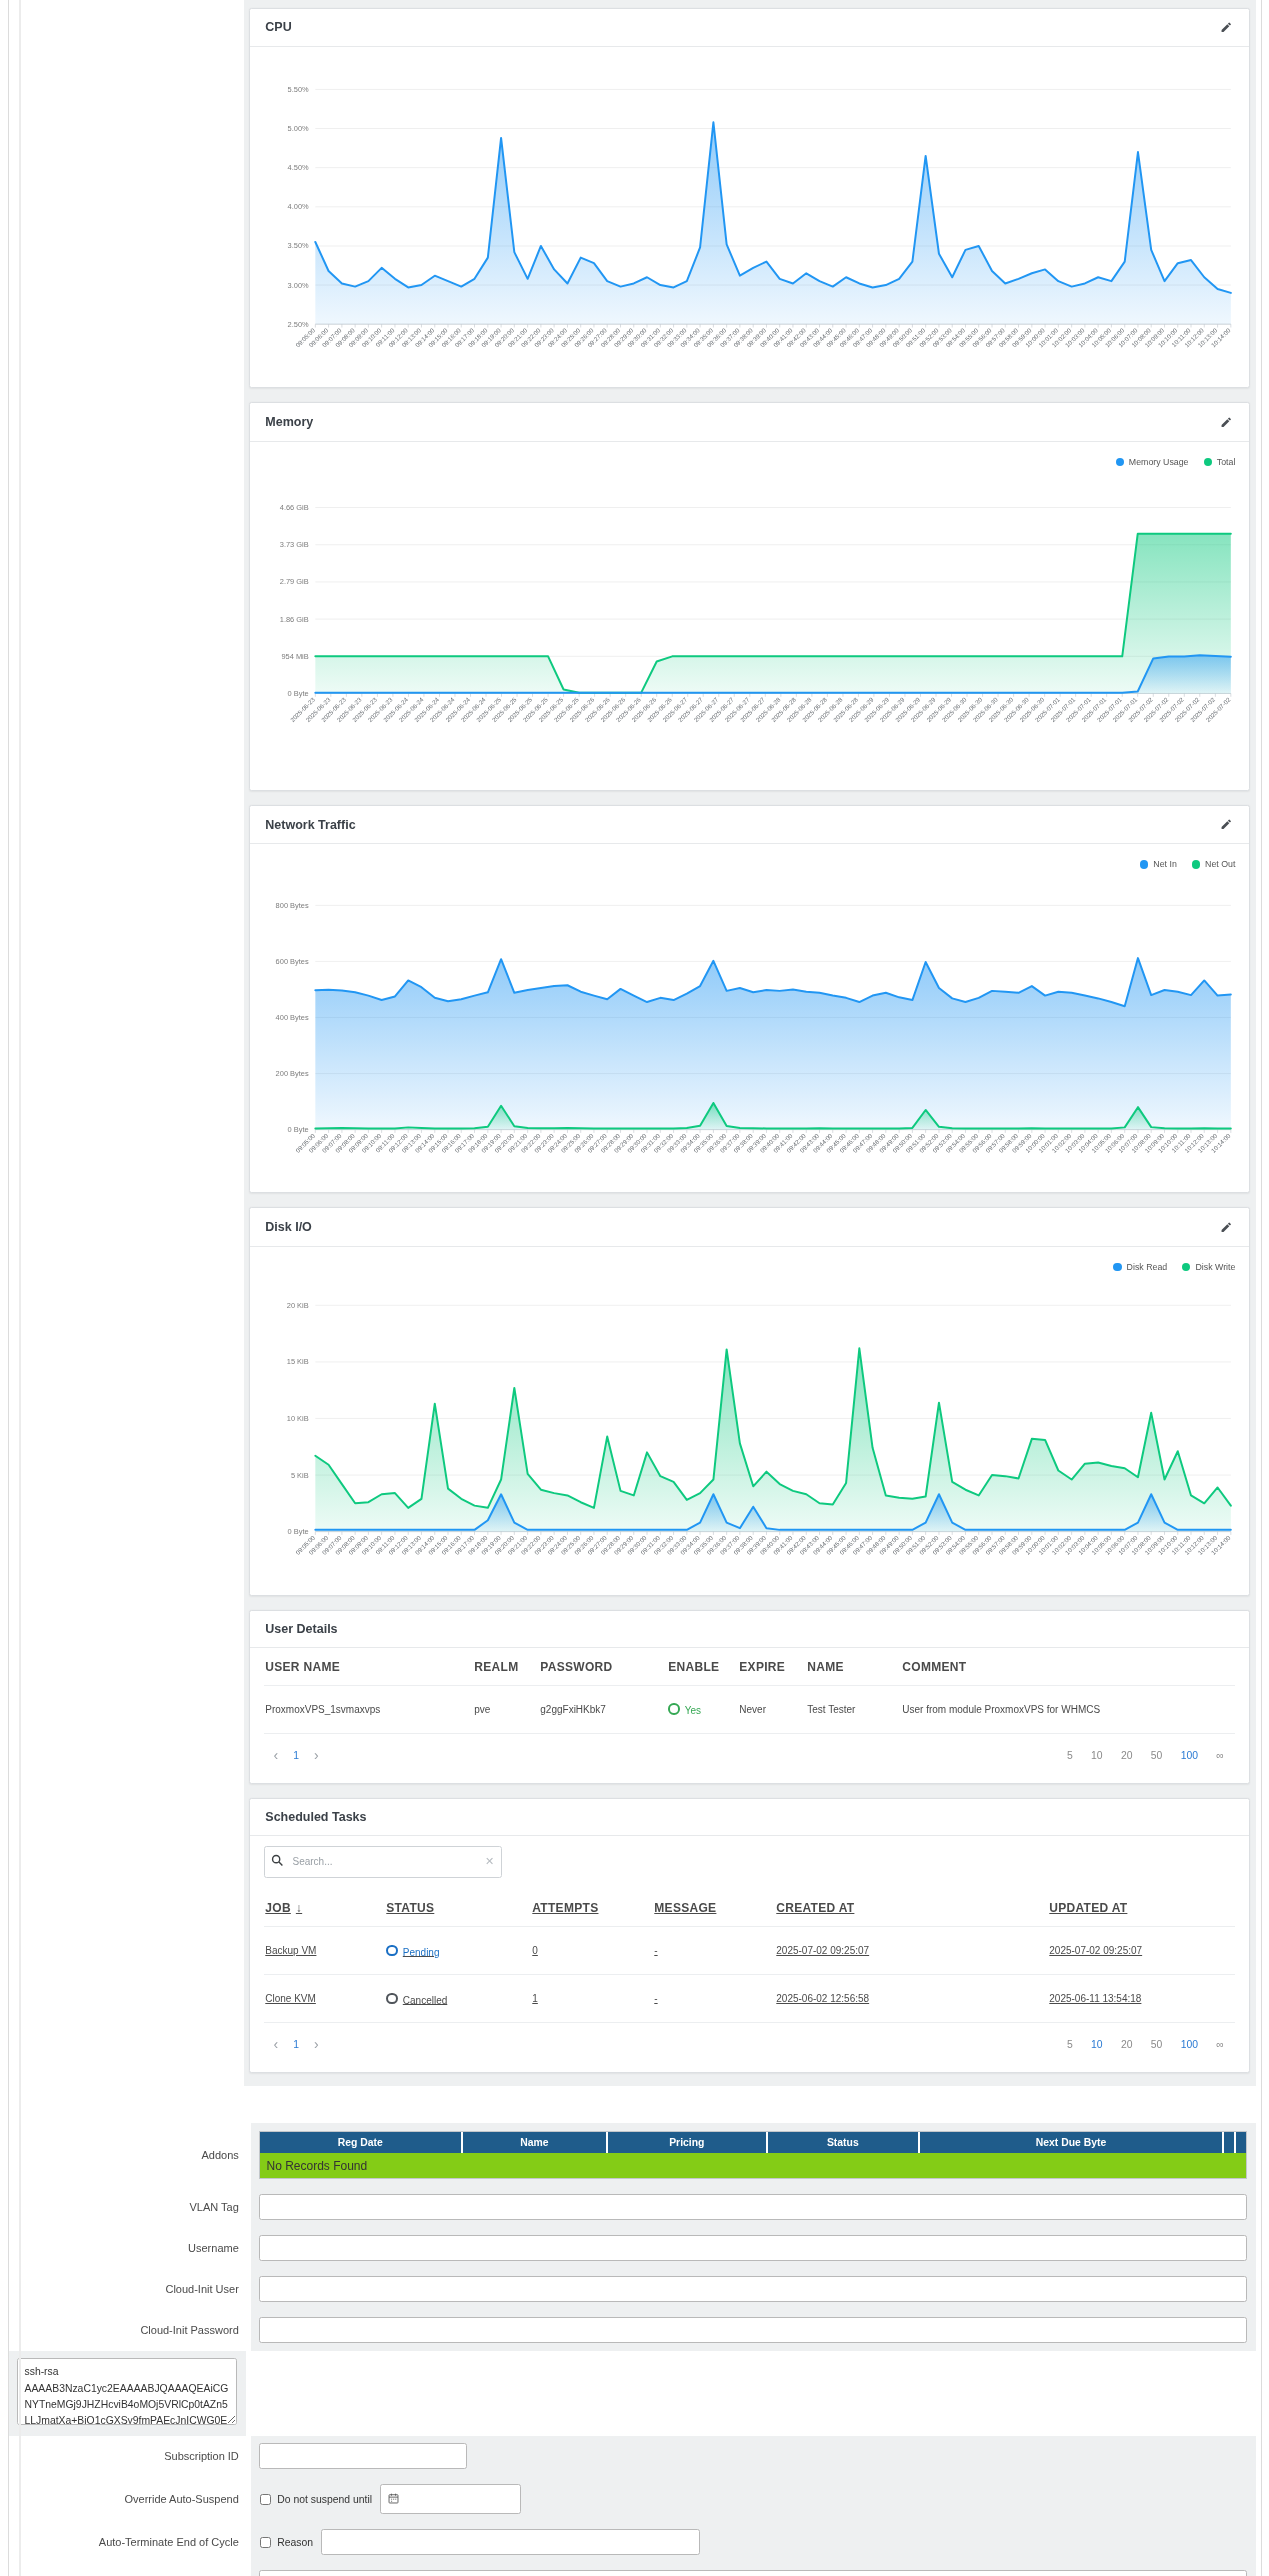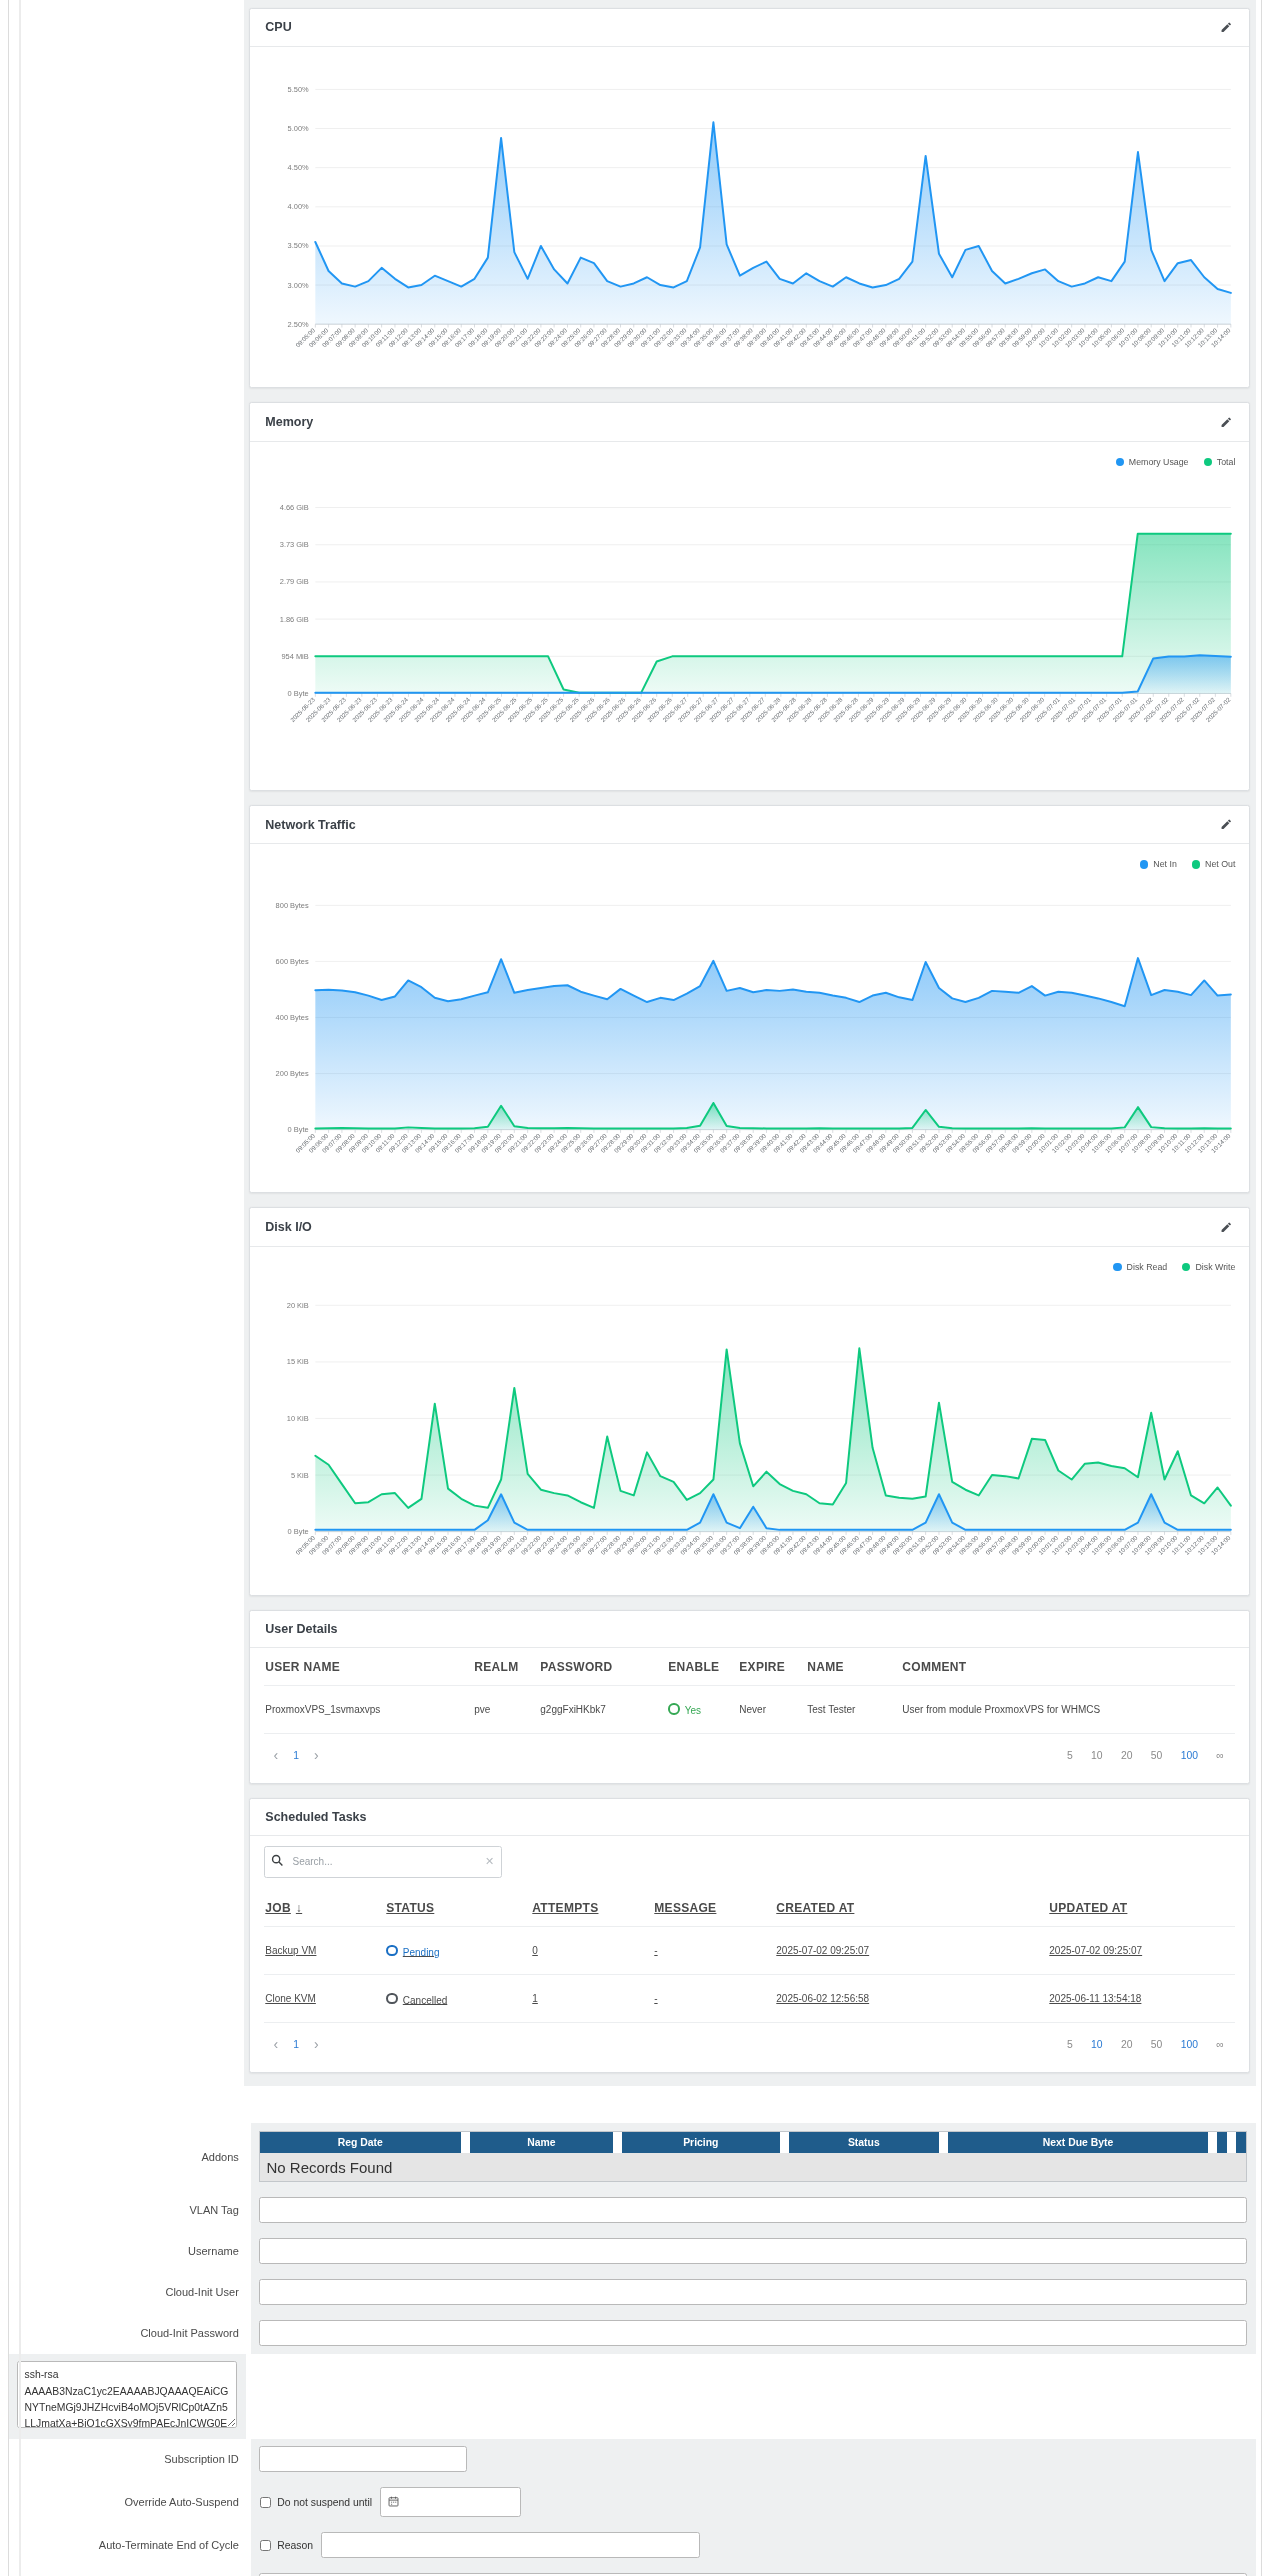--- a/index.html
+++ b/index.html
@@ -54,23 +54,23 @@
   .notes-ta{height:92px;}
   .small-inp{width:208px;}
   .reason-inp{width:379px;}
   .chk{width:11px;height:11px;margin:0 5.8px 0 1.7px;vertical-align:-1.7px;}
   .chk-label{font-size:10.4px;color:#333;margin-right:8.3px;}
   .inline-row{display:flex;align-items:center;}
   .datebox{display:inline-flex;align-items:center;width:125px;height:28px;border:0.8px solid #b9b9b9;border-radius:2.5px;background:#fff;padding:0 6.7px;gap:6.7px;}
   .datebox input{border:none;outline:none;width:100%;font-family:inherit;font-size:10px;background:transparent;}
   
   .addons-tbl{border:0.8px solid #c3c7cb;background:#fff;}
-  .addons-head{display:grid;grid-template-columns:201px 143px 158px 150px 1fr 10px 10px;background:#fff;gap:9px;}
+  .addons-head{display:grid;grid-template-columns:201px 143px 158px 150px 1fr 10px 10px;background:#fff;gap:2px;}
   .addons-head div{background:#1f5c8b;color:#fff;font-weight:700;font-size:10.4px;text-align:center;padding:5px 0;}
-  .addons-empty{font-size:15px;color:#333;padding:5.8px 6.7px;background:#e5e5e5;}
+  .addons-empty{font-size:12px;color:#333;padding:5.8px 6.7px;background:#84cc16;}
 </style>
 </head>
 <body>
 
 <div class="frame">
   <div class="inner-line"></div>
 
   <div class="module-area">
 
     <section class="panel">

